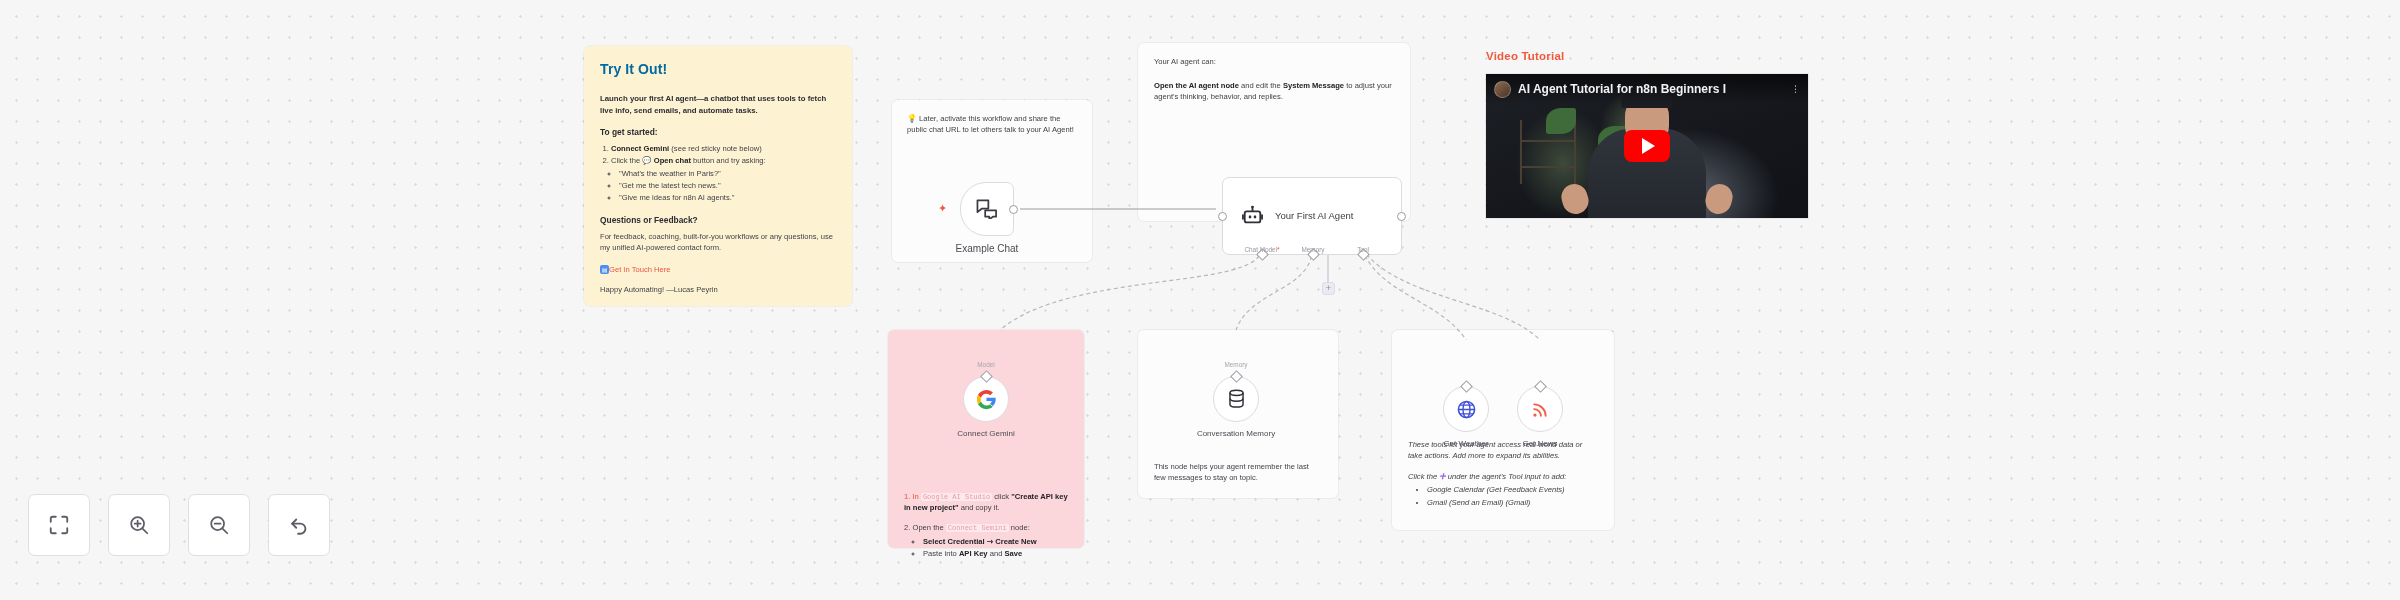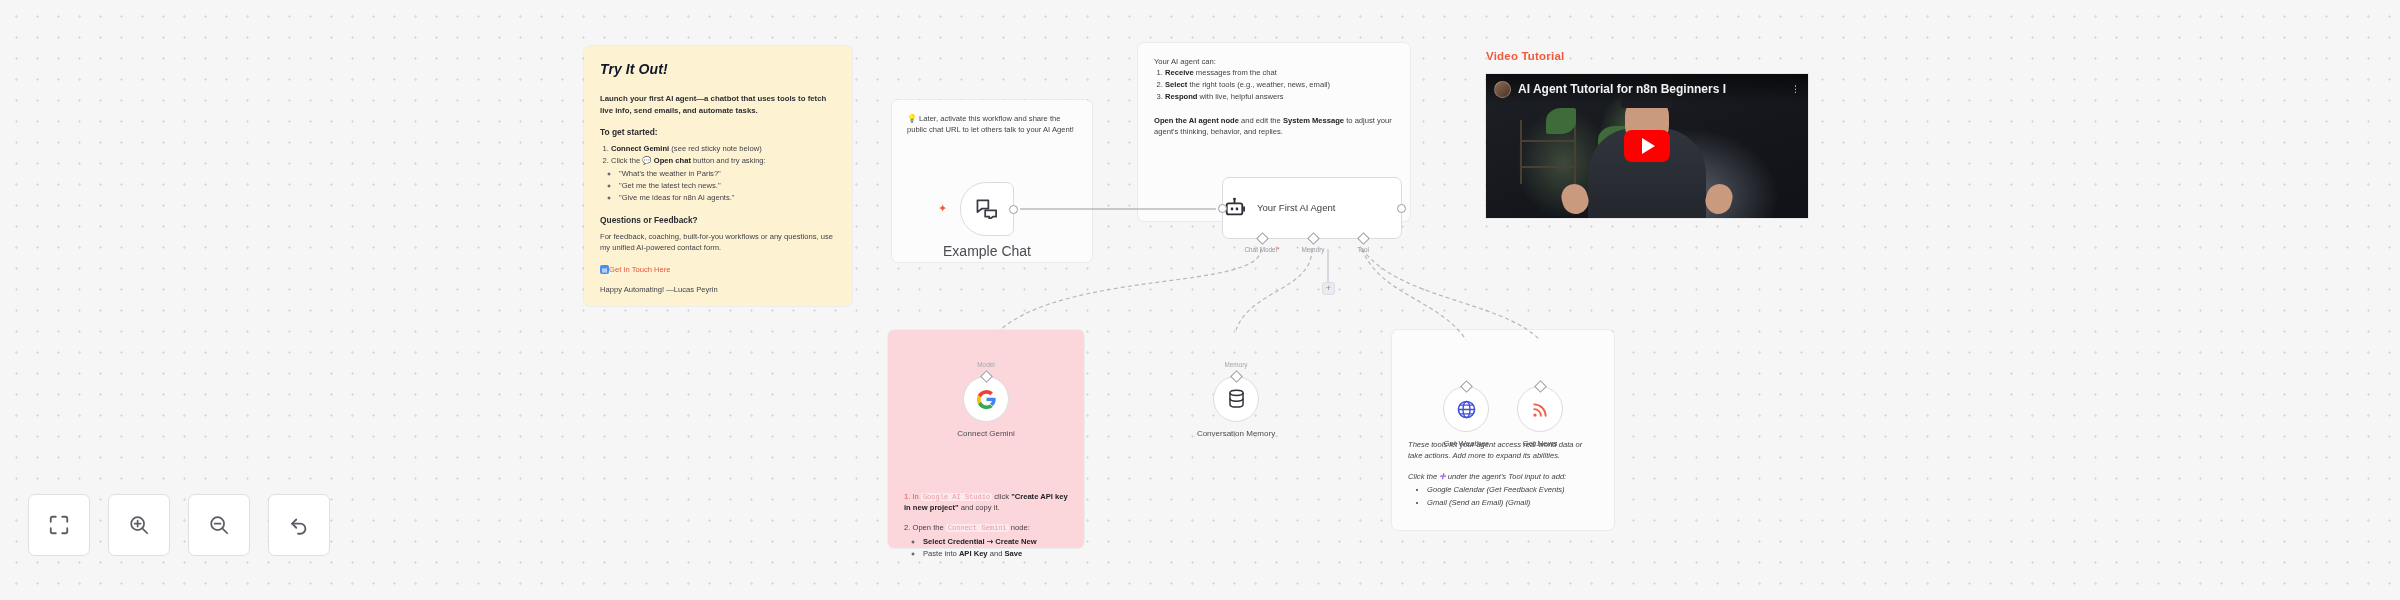--- a/index.html
+++ b/index.html
@@ -26,22 +26,22 @@
     border-radius: 6px;
     padding: 14px 16px;
     line-height: 1.42;
     color: #3f3f46;
   }
   .sticky-yellow { background: #fdf3d3; box-shadow: 0 0 0 1px rgba(0,0,0,.035); }
   .sticky-plain  { background: #fcfcfc; box-shadow: 0 0 0 1px rgba(0,0,0,.045); }
   .sticky-pink   { background: #fbd7dc; box-shadow: 0 0 0 1px rgba(0,0,0,.035); }
 
   .sticky h2 {
-    font-size: 14px; font-weight: 700; color: #0f172a;
-    margin-bottom: 13px; letter-spacing: .1px; font-style: italic;
+    font-size: 14px; font-weight: 700; color: #0369a1;
+    margin-bottom: 13px; letter-spacing: .1px;
   }
   .sticky h3 {
     font-size: 8.4px; font-weight: 700; color: #2b2b31;
     margin: 11px 0 5px;
   }
   .sticky p { font-size: 7.6px; margin-bottom: 3px; }
   .sticky .lead { font-size: 7.8px; font-weight: 700; color: #2e2e34; line-height: 1.5; }
   .sticky ol, .sticky ul { font-size: 7.6px; margin-left: 11px; }
   .sticky ol li, .sticky ul li { margin-bottom: 1.5px; }
   .sticky ul { list-style: circle; margin-left: 19px; }
@@ -72,39 +72,39 @@
     color: #fff; font-size: 6px; line-height: 1;
   }
 
   
   .node {
     position: absolute; background: #fff;
     border: 1px solid #dcdce0; border-radius: 7px;
   }
   .node-label {
     position: absolute; left: 50%; transform: translateX(-50%);
-    font-size: 14px; color: #4b4b53; white-space: nowrap; text-align: center;
+    font-size: 10px; color: #4b4b53; white-space: nowrap; text-align: center;
   }
 
   
   .node-trigger {
     left: 960px; top: 182px; width: 54px; height: 54px;
     border-radius: 26px 7px 7px 26px;
     display: flex; align-items: center; justify-content: center;
   }
   .node-trigger .node-label { top: 60px; }
   .trigger-spark {
     position: absolute; left: 938px; top: 203px;
     color: #f05a3c; font-size: 11px; line-height: 1;
   }
 
   
   .node-agent {
-    left: 1222px; top: 177px; width: 180px; height: 62px;
-    display: flex; align-items: center; gap: 11px; 
+    left: 1222px; top: 177px; width: 180px; height: 78px;
+    display: flex; align-items: center; gap: 11px; padding-left: 18px;
   }
   .agent-title { font-size: 9.5px; color: #3c3c44; line-height: 1.35; max-width: 82px; }
 
   .port {
     position: absolute; width: 9px; height: 9px; border-radius: 50%;
     background: #fff; border: 1.4px solid #9a9aa2;
   }
   .port-in  { left: -5px; top: 50%; margin-top: -4.5px; }
   .port-out { right: -5px; top: 50%; margin-top: -4.5px; }
   .port-diamond {
@@ -263,25 +263,20 @@
 
   <div class="sticky sticky-plain note2">
     <p>
       <span class="bulb">💡</span>
       <span>Later, activate this workflow and share the public chat URL to let others talk to your AI Agent!</span>
     </p>
   </div>
 
   <div class="sticky sticky-plain note3">
     <p style="margin-bottom:0">Your AI agent can:</p>
-    <ol>
-      <li><span class="b">Receive</span><span> messages from the chat</span></li>
-      <li><span class="b">Select</span><span> the right tools (e.g., weather, news, email)</span></li>
-      <li><span class="b">Respond</span><span> with live, helpful answers</span></li>
-    </ol>
     <p style="margin-top:13px">
       <span class="b">Open the AI agent node</span><span> and edit the </span><span class="b">System Message</span><span> to adjust your agent's thinking, behavior, and replies.</span>
     </p>
   </div>
 
   <div class="sticky sticky-pink note4">
     <div style="height:148px"></div>
     <p>
       <span class="link-red">1.</span>
       <span class="link-red">In </span><span class="code-pink">Google AI Studio</span><span> click </span><span class="b">"Create API key in new project"</span><span> and copy it.</span>
@@ -289,20 +284,24 @@
     <p style="margin-top:9px">
       <span>2.</span>
       <span>Open the </span><span class="code-pink">Connect Gemini</span><span> node:</span>
     </p>
     <ul>
       <li><span class="b">Select Credential</span><span class="b arrow"> ⇾ </span><span class="b">Create New</span></li>
       <li><span>Paste into </span><span class="b">API Key</span><span> and </span><span class="b">Save</span></li>
     </ul>
   </div>
 
+  <div class="sticky sticky-plain note5">
+    <div style="height:118px"></div>
+    <p>This node helps your agent remember the last few messages to stay on topic.</p>
+  </div>
 
   <div class="sticky sticky-plain note6">
     <div style="height:96px"></div>
     <p>These tools let your agent access real-world data or take actions. Add more to expand its abilities.</p>
     <p style="margin-top:10px">
       <span>Click the </span><span style="color:#8b5cf6;font-weight:700">✛</span><span> under the agent's Tool input to add:</span>
     </p>
     <ul class="disc">
       <li>Google Calendar (Get Feedback Events)</li>
       <li>Gmail (Send an Email) (Gmail)</li>

